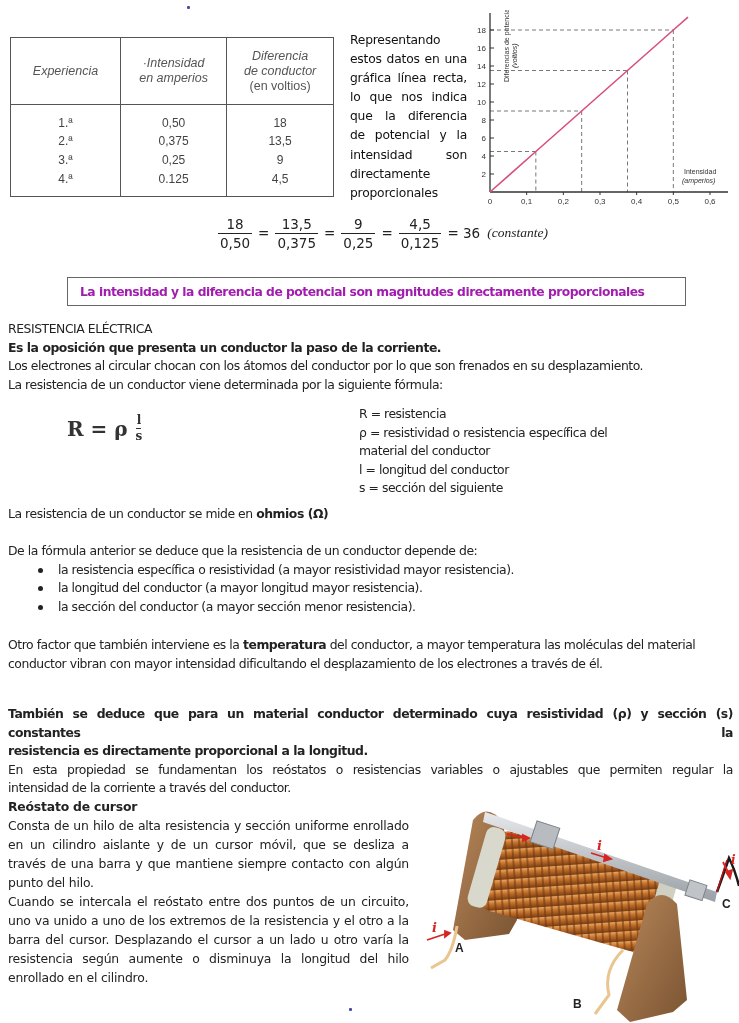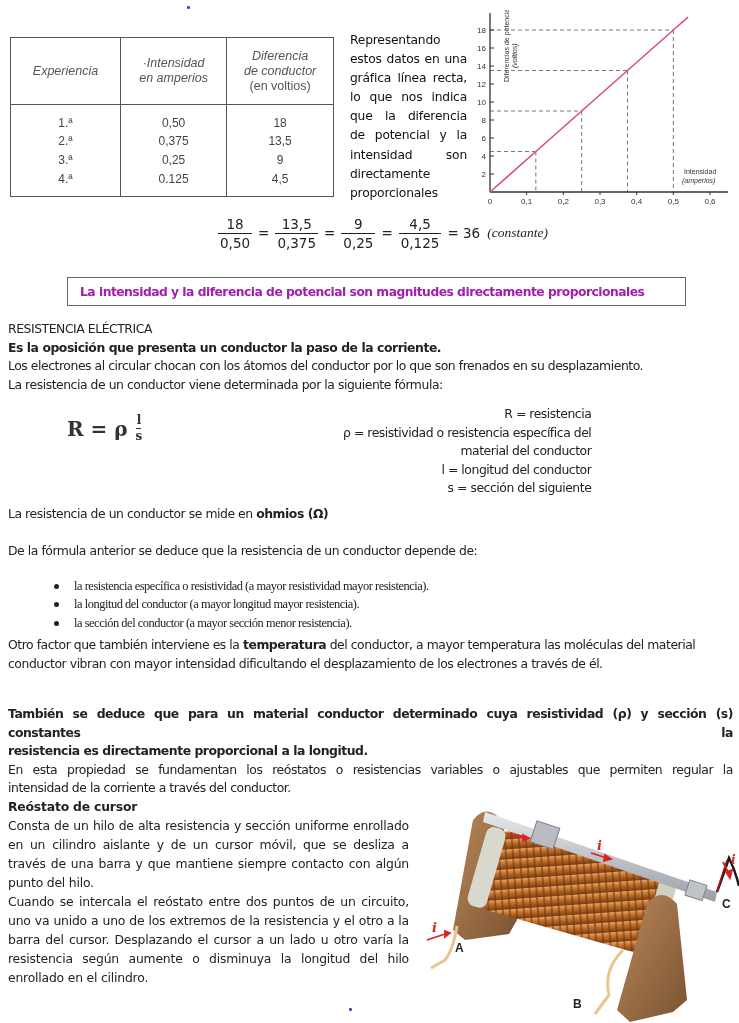--- a/index.html
+++ b/index.html
@@ -63,24 +63,24 @@
   }
 
   
   #formula {
     position: absolute; left: 67px; top: 415px; font-family: "DejaVu Serif", serif; font-weight: bold;
     font-size: 20px; color: #333; display: flex; align-items: center;
   }
   #formula .sfrac { display: inline-flex; flex-direction: column; align-items: center; font-size: 12px; margin-left: 8px; line-height: 11px; }
   #formula .sfrac .bar { width: 5px; height: 1px; background: #333; margin: 2px 0; }
 
-  #legend-list { position: absolute; left: 343px; top: 405px; text-align: right; }
+  #legend-list { position: absolute; left: 359px; top: 405px; }
   #legend-list div { height: 18.5px; }
 
-  ul.bullets { list-style: none; margin: 16px; padding: 0; font-family: Liberation Serif, serif; }
+  ul.bullets { list-style: none; margin: 0; padding: 0; }
   ul.bullets li { position: relative; padding-left: 50px; height: 18.5px; }
   ul.bullets li .dot { position: absolute; left: 30px; top: 7px; width: 5px; height: 5px; border-radius: 50%; background: #222; }
 
   #reostat-text {
     position: absolute; left: 8px; top: 797px; width: 401px;
     font-family: "DejaVu Sans", sans-serif; font-size: 12.4px; line-height: 19px; color: #222; text-align: justify; letter-spacing: -0.2px;
   }
 
   #rheostat-image { position: absolute; left: 425px; top: 800px; width: 314px; height: 223px; }
   .speck { position: absolute; width: 3px; height: 3px; background: #4a4aa8; border-radius: 1px; }

